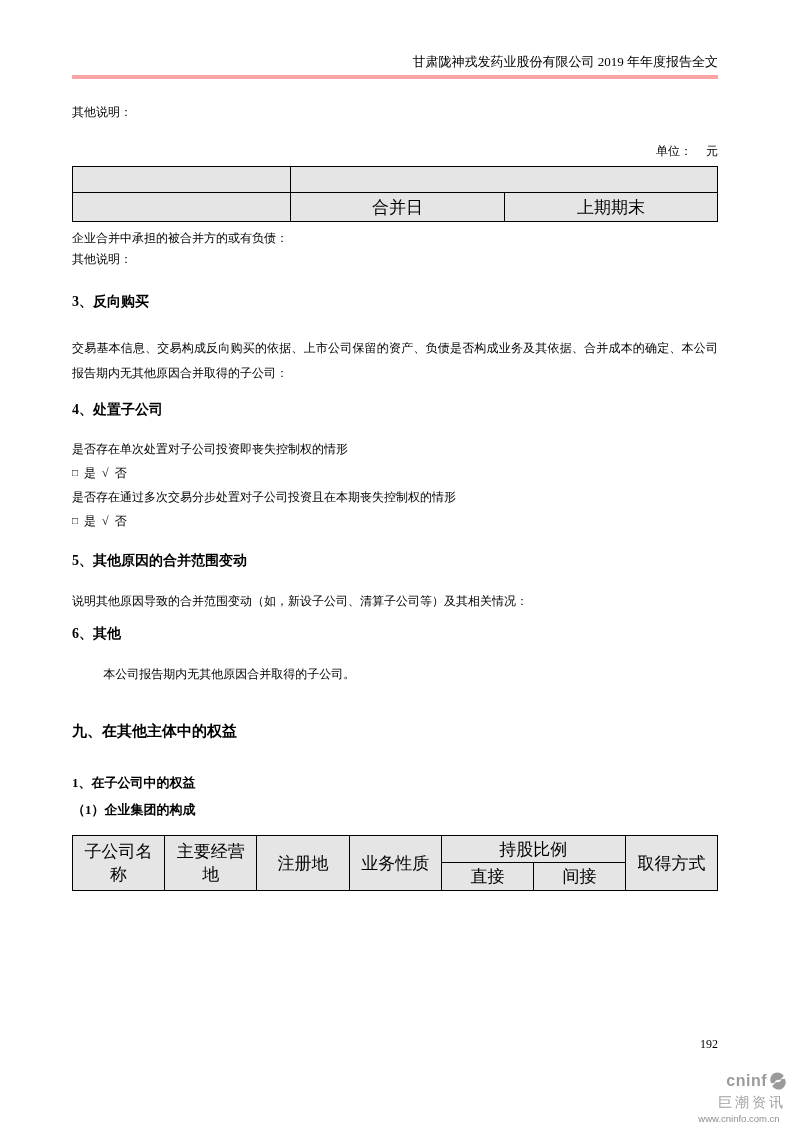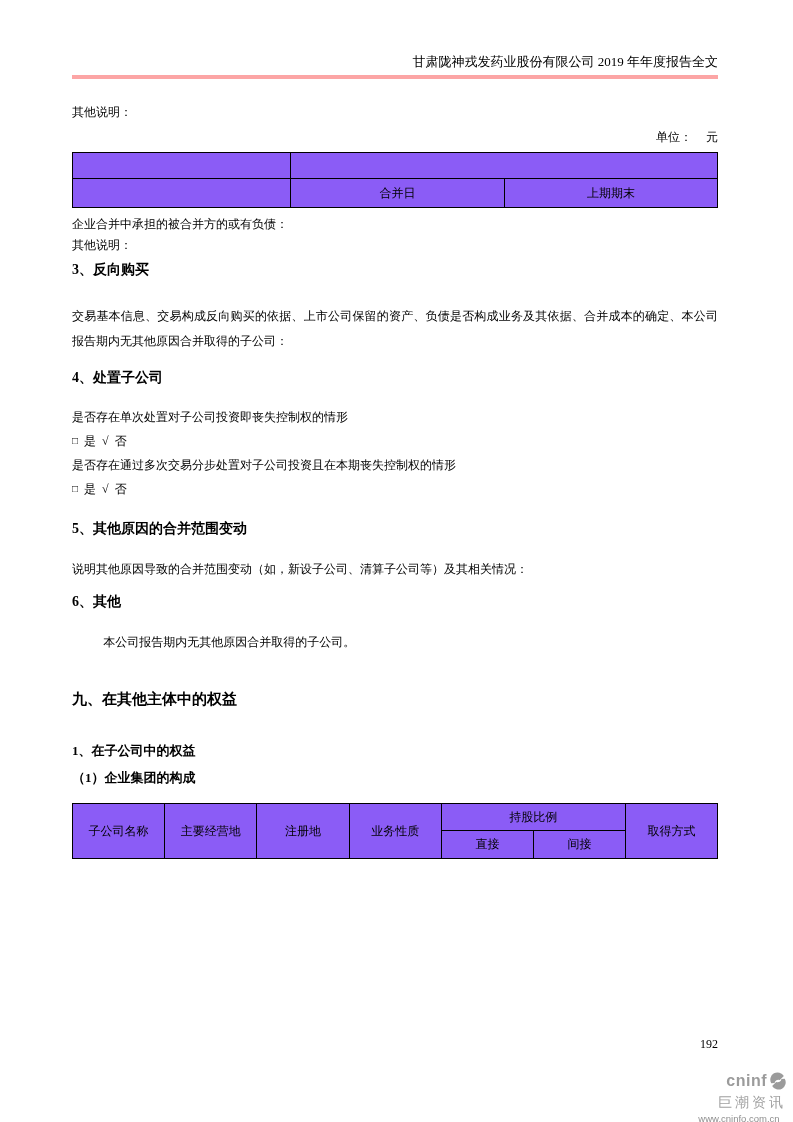--- a/index.html
+++ b/index.html
@@ -24,49 +24,49 @@
     line-height: 17px;
   }
 
   .note-line { font-size: 12px; line-height: 17px; }
   .note-top { margin-top: 25px; }
 
   .h-sub { font-size: 14px; font-weight: bold; line-height: 19px; }
   .h-3-3 { margin-top: 21px; }
 
   .unit-line {
-    margin-top: 8px;
+    margin-top: 22px;
     font-size: 12px;
     line-height: 17px;
     text-align: right;
   }
   .unit-line .unit-gap { display: inline-block; width: 14px; }
 
   table.grid {
     width: 100%;
     border-collapse: collapse;
     table-layout: fixed;
   }
   table.grid td {
-    background: #8b5cf6;
+    background: #e5e5e5;
     border: 1px solid #000;
     text-align: center;
     vertical-align: middle;
-    font-size: 12px;
+    font-size: 17px;
     padding: 0 4px;
   }
   .table1 { margin-top: 6px; }
   .table1 .r1 td { height: 26px; }
   .table1 .r2 td { height: 29px; }
 
   .notes-block { margin-top: 6px; }
   .notes-block .note-line { line-height: 21px; }
 
   .h-num { font-size: 14px; font-weight: bold; line-height: 19px; }
-  .h-s3 { margin-top: 4px; }
+  .h-s3 { margin-top: 22px; }
   .para {
     font-size: 12px;
     line-height: 25px;
     text-align: justify;
   }
   .p-s3 { margin-top: 25px; }
   .h-s4 { margin-top: 14px; }
   .q-line { margin-top: 22px; font-size: 12px; line-height: 17px; }
   .q-line2 { margin-top: 7px; }
   .a-line { margin-top: 7px; font-size: 12px; line-height: 17px; }

